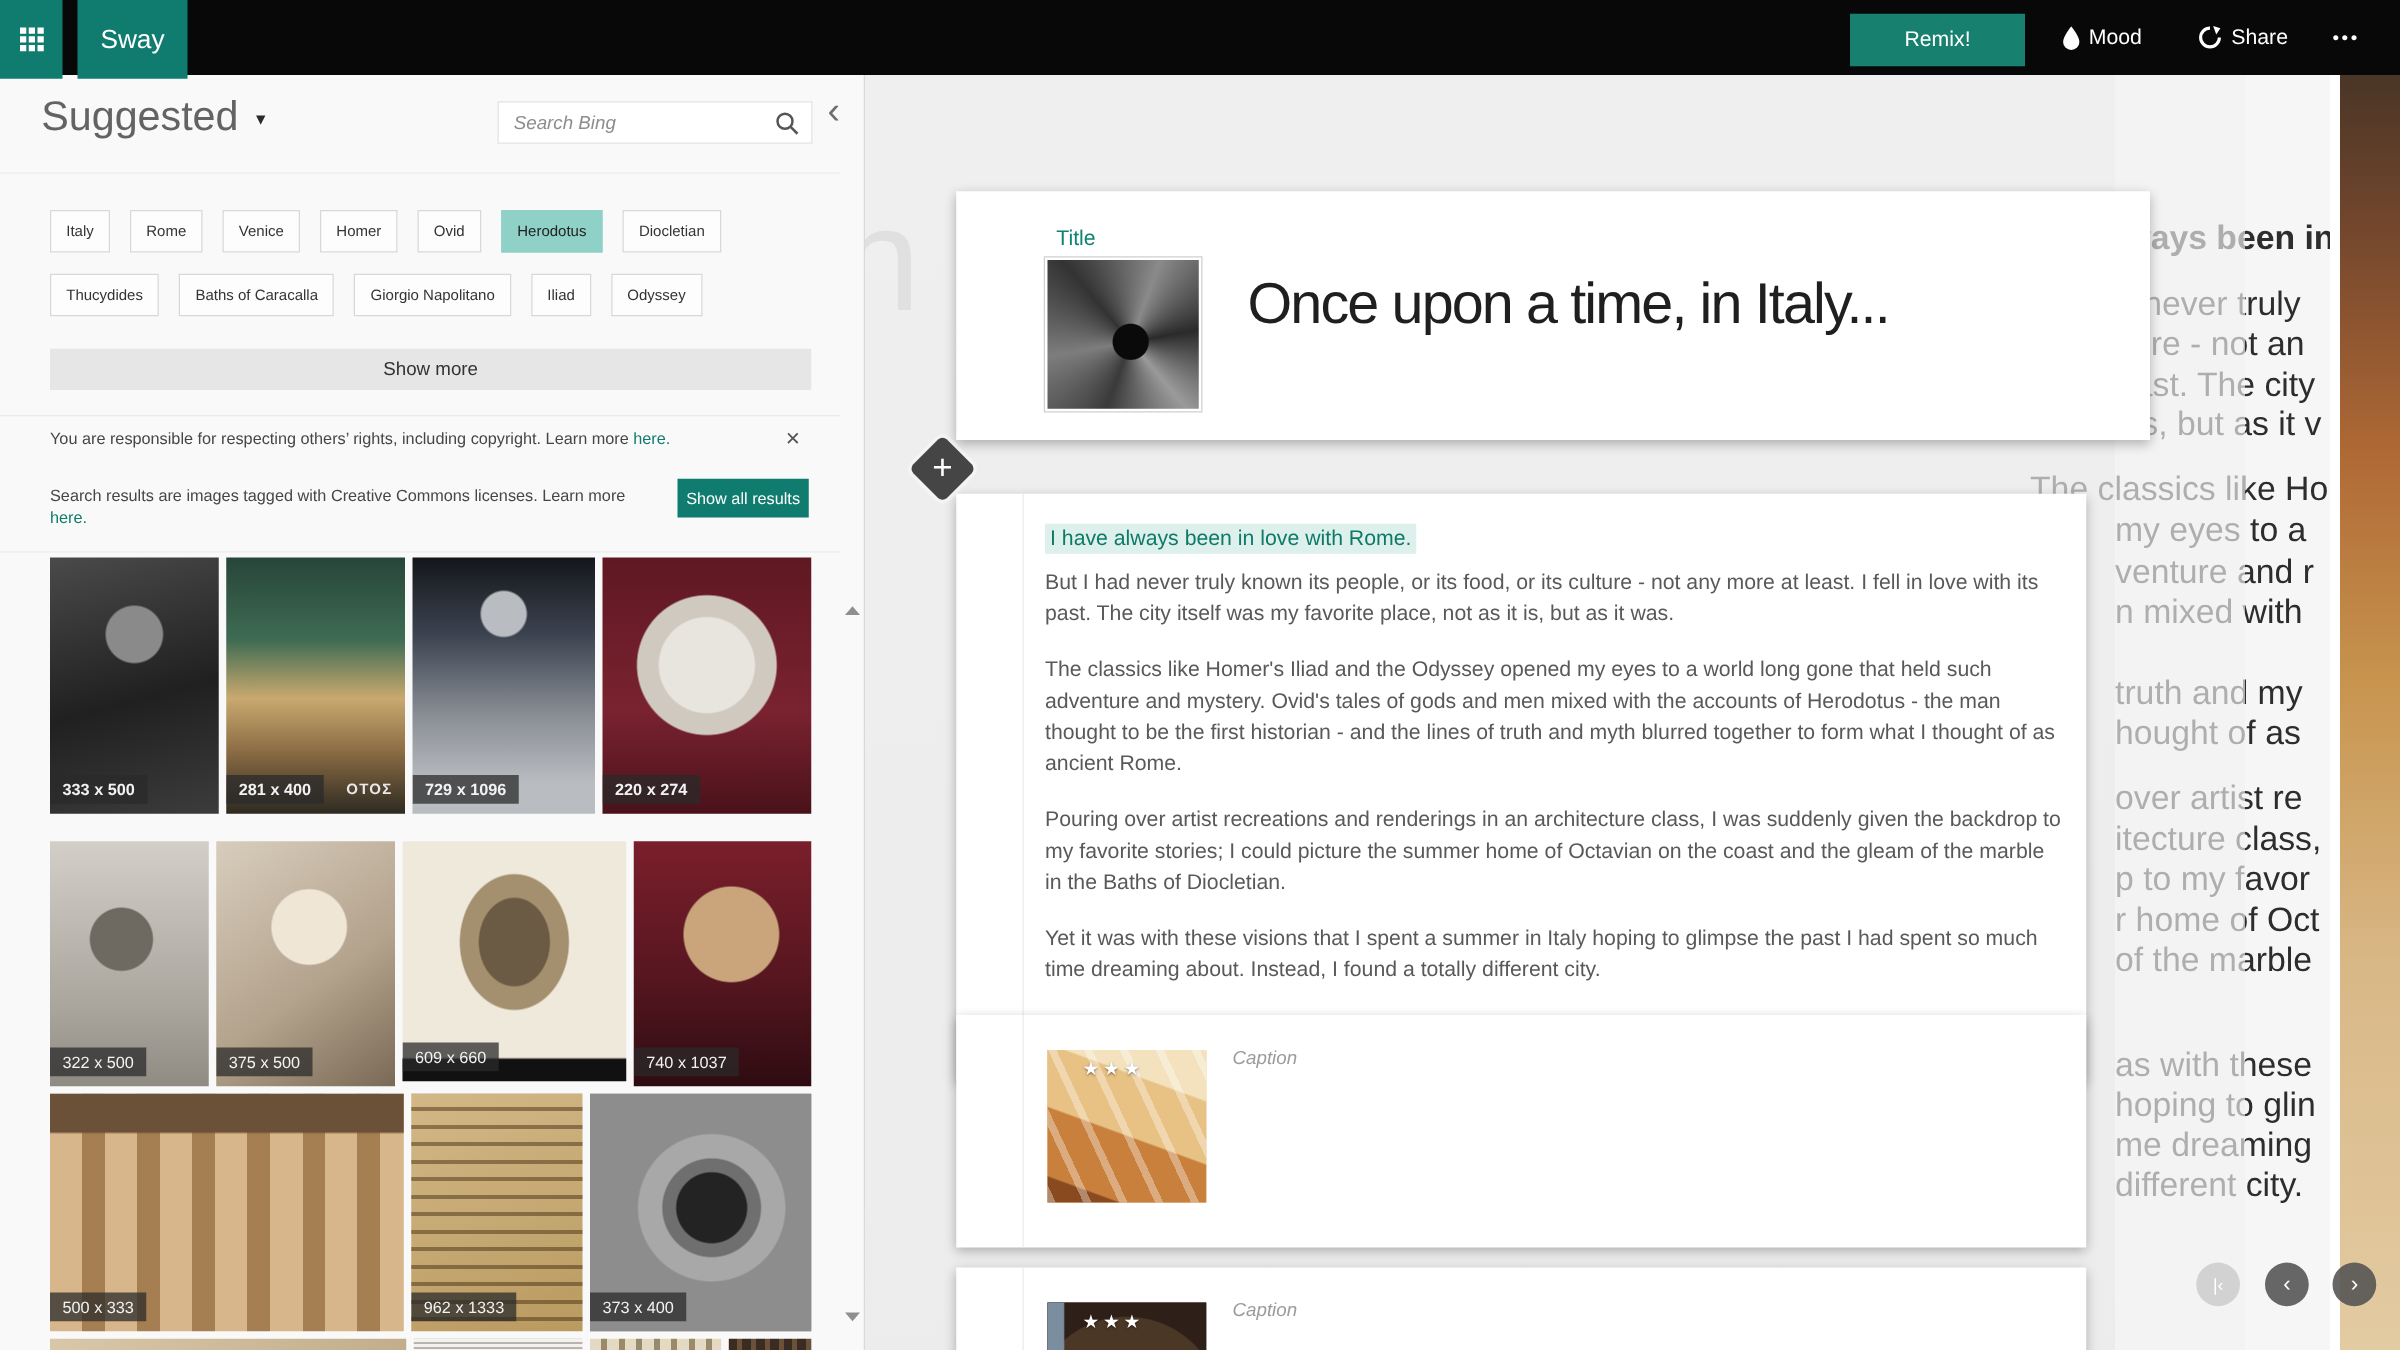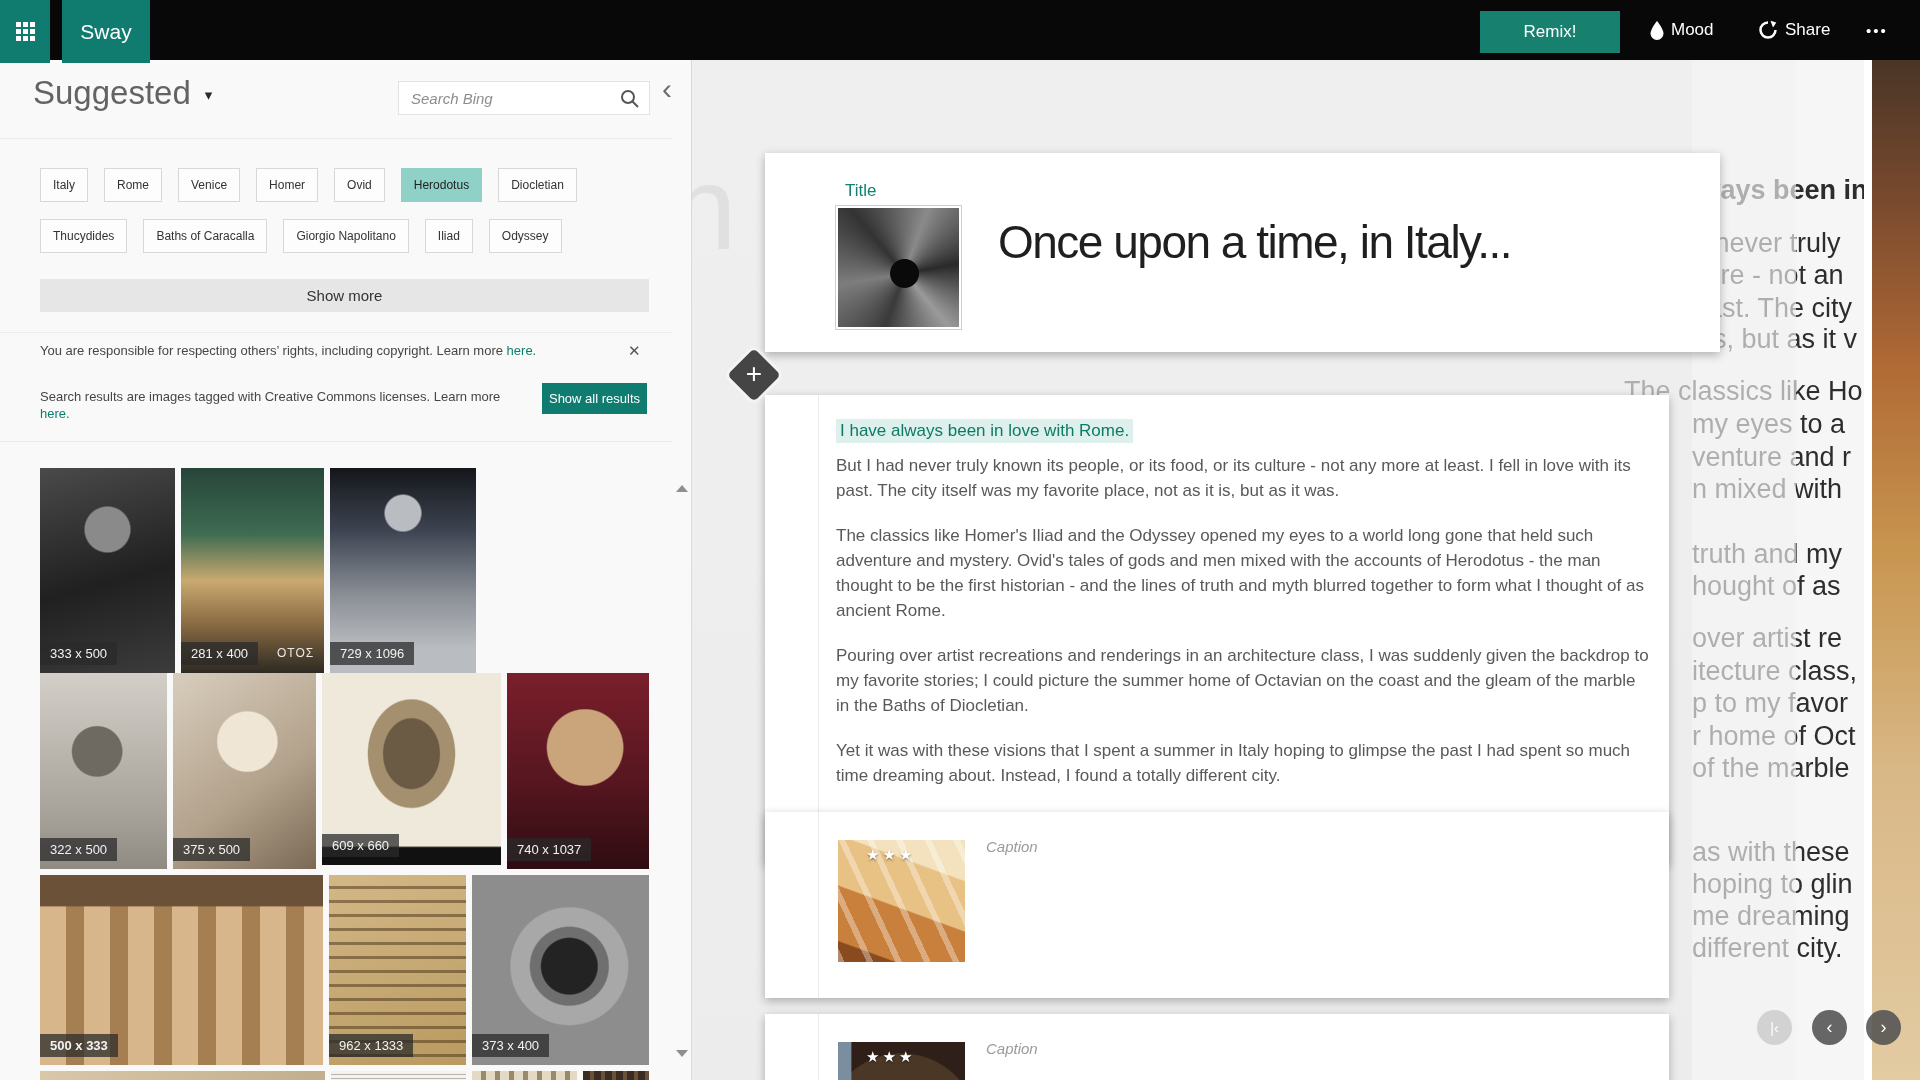--- a/index.html
+++ b/index.html
@@ -235,48 +235,51 @@
     </div>
     <div class="notice-close">✕</div>
     <div class="notice2">
       <span>Search results are images tagged with Creative Commons licenses. Learn more</span>
       <span class="teal-link">here.</span>
     </div>
     <button class="show-all-btn">Show all results</button>
     <div class="panel-divider" style="top:381px;"></div>
 
     <div id="image-grid">
-        <div class="img-row" style="top: 408px;">
+        <div class="img-row" style="top: 386px; font-weight: bold;">
           <div class="thumb art-bust-dark" style="width: 135px; height: 205px;">
             <span class="dim-label">333 x 500</span>
           </div>
           <div class="thumb art-ruins" style="width: 143px; height: 205px;">
             <span class="dim-label">281 x 400</span>
             <span class="img-overlay-text">ΟΤΟΣ</span>
           </div>
           <div class="thumb art-statue" style="width: 146px; height: 205px;">
             <span class="dim-label">729 x 1096</span>
+          </div>
+          <div class="thumb art-bust-maroon" style="width: 167px; height: 205px;">
+            <span class="dim-label">220 x 274</span>
           </div>
         </div>
         <div class="img-row" style="top: 613px;">
           <div class="thumb art-etching" style="width: 127px; height: 196px;">
             <span class="dim-label">322 x 500</span>
           </div>
           <div class="thumb art-bust-sepia" style="width: 143px; height: 196px;">
             <span class="dim-label">375 x 500</span>
           </div>
           <div class="thumb art-engraving" style="width: 179px; height: 192px;">
             <span class="dim-label">609 x 660</span>
           </div>
           <div class="thumb art-bust-red" style="width: 142px; height: 196px;">
             <span class="dim-label">740 x 1037</span>
           </div>
         </div>
         <div class="img-row" style="top: 815px;">
-          <div class="thumb art-colonnade" style="width: 283px; height: 190px; font-weight: bold;">
+          <div class="thumb art-colonnade" style="width: 283px; height: 190px;">
             <span class="dim-label">500 x 333</span>
           </div>
           <div class="thumb art-manuscript" style="width: 137px; height: 190px;">
             <span class="dim-label">962 x 1333</span>
           </div>
           <div class="thumb art-crater" style="width: 177px; height: 190px;">
             <span class="dim-label">373 x 400</span>
           </div>
         </div>
       </div>

